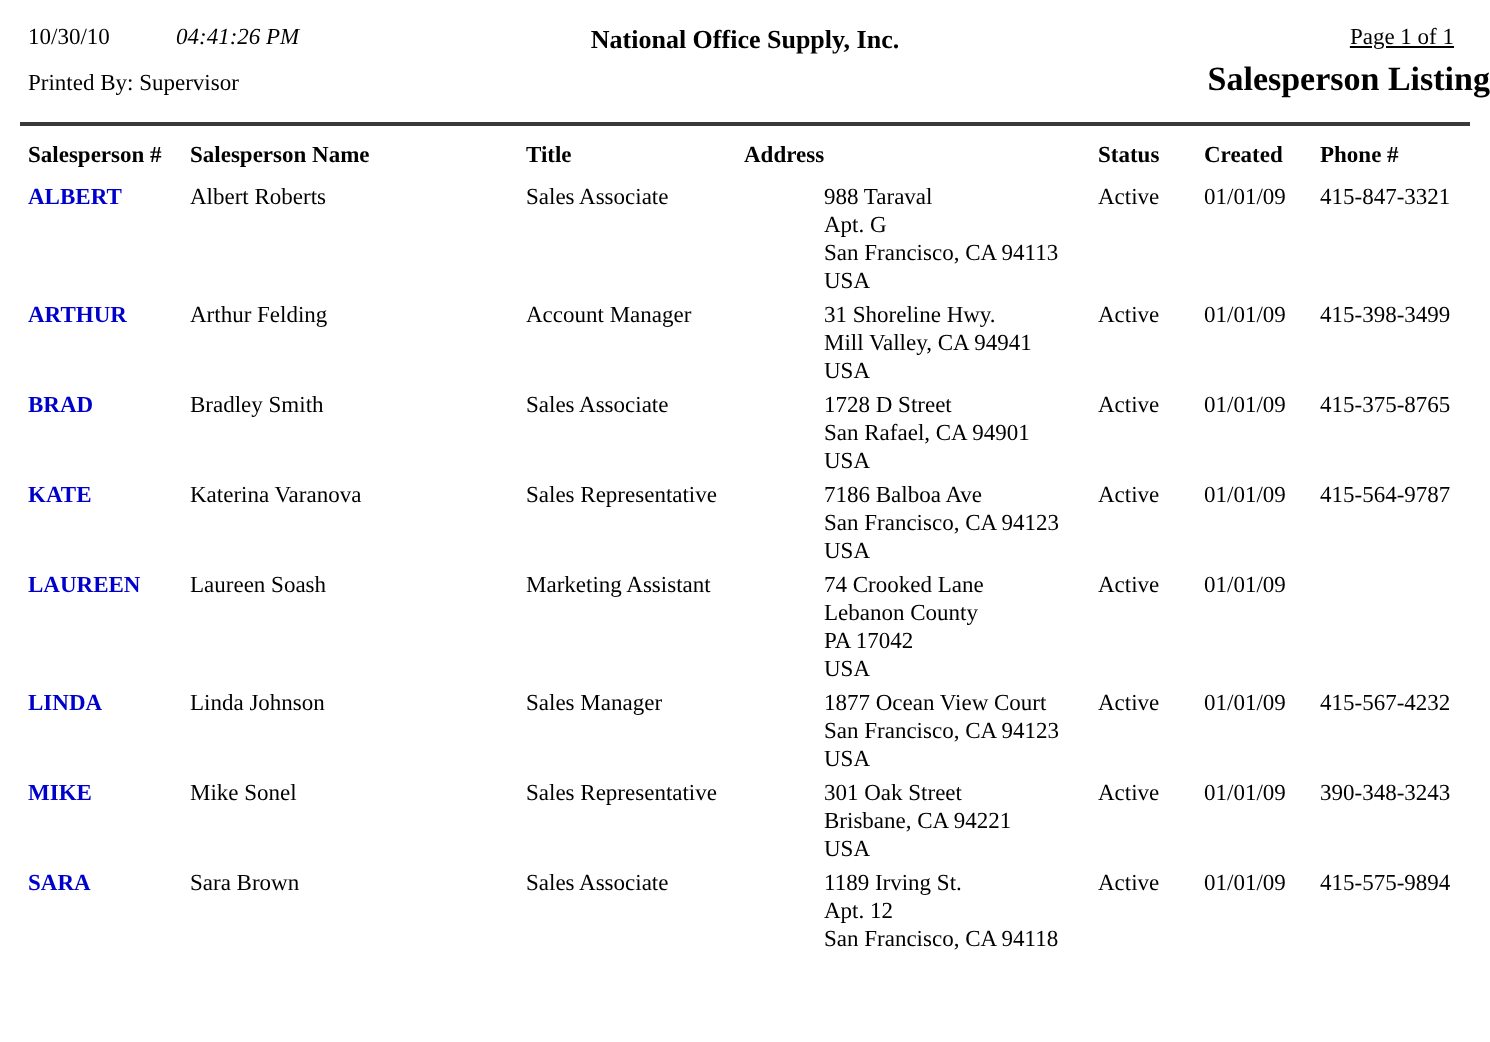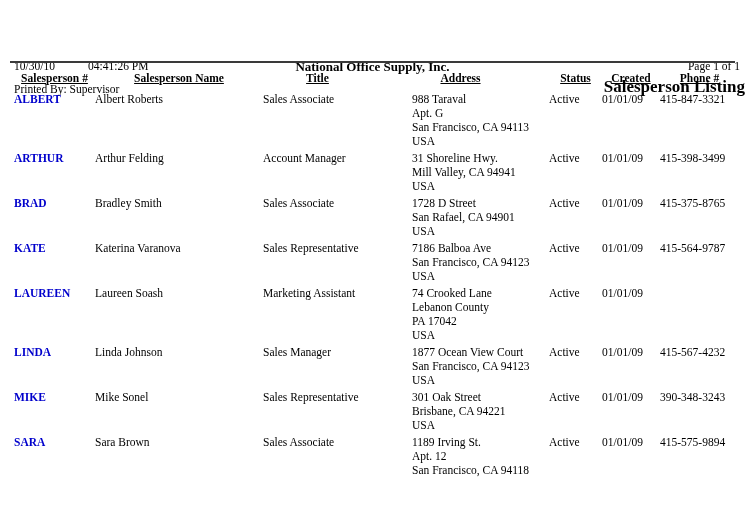--- a/index.html
+++ b/index.html
@@ -4,54 +4,54 @@
 <style>
   html, body { margin:0; padding:0; background:#ffffff; }
   .page {
     position:relative;
     width:745px; height:521px;
     background:#ffffff;
     color:#000000;
     font-family:"Liberation Serif", serif;
     overflow:hidden;
   }
-  .abs { position:absolute;margin-top:47px; }
+  .abs { position:absolute; }
   .meta { font-size:11.5px; }
   .company { font-size:13px; font-weight:bold; width:100%; text-align:center; }
   .report-title { font-size:17px; font-weight:bold; width:100%; text-align:right; }
   .divider {
     position:absolute; left:10px; top:61px; width:725px;
     border-top:2px solid #3a3a3a; height:0;
   }
   table.report {
     position:absolute; left:14px; top:72px;
     width:725px; border-collapse:collapse; table-layout:fixed;
     font-size:11.5px;
   }
   table.report th {
-    text-align:center; font-weight:bold; text-decoration:underline;
+    text-align:left; font-weight:bold; 
     padding:0 0 7px 0; vertical-align:top; line-height:13px;
     white-space:nowrap; overflow:hidden;
   }
   table.report td {
     vertical-align:top; padding:0 2px 3px 0; line-height:14px;
     overflow:hidden;
   }
   .code { color:#0000CC; font-weight:bold; }
   .addr div { line-height:14px;margin-left:40px; }
 </style>
 </head>
 <body>
 
 <div class="page">
 
   <span class="abs meta" style="left:14px; top:13px;">10/30/10</span>
-  <span class="abs meta" style="left:88px; top:13px;">04:41:26 PM</span>
+  <span class="abs meta" style="left:88px; top:13px;font-style:italic;">04:41:26 PM</span>
   <span class="abs meta" style="left:14px; top:36px;">Printed By: Supervisor</span>
-  <span class="abs meta" style="right:5px; top:13px; position:absolute;">Page 1 of 1</span>
+  <span class="abs meta" style="right:18px; top:13px; position:absolute;text-decoration:underline;">Page 1 of 1</span>
 
   <div class="abs company" style="top:12px;">National Office Supply, Inc.</div>
   <div class="abs report-title" style="top:30px;">Salesperson Listing</div>
 
   <div class="divider"></div>
 
   <table class="report">
     <colgroup>
       <col style="width:81px">
         <col style="width:168px">

